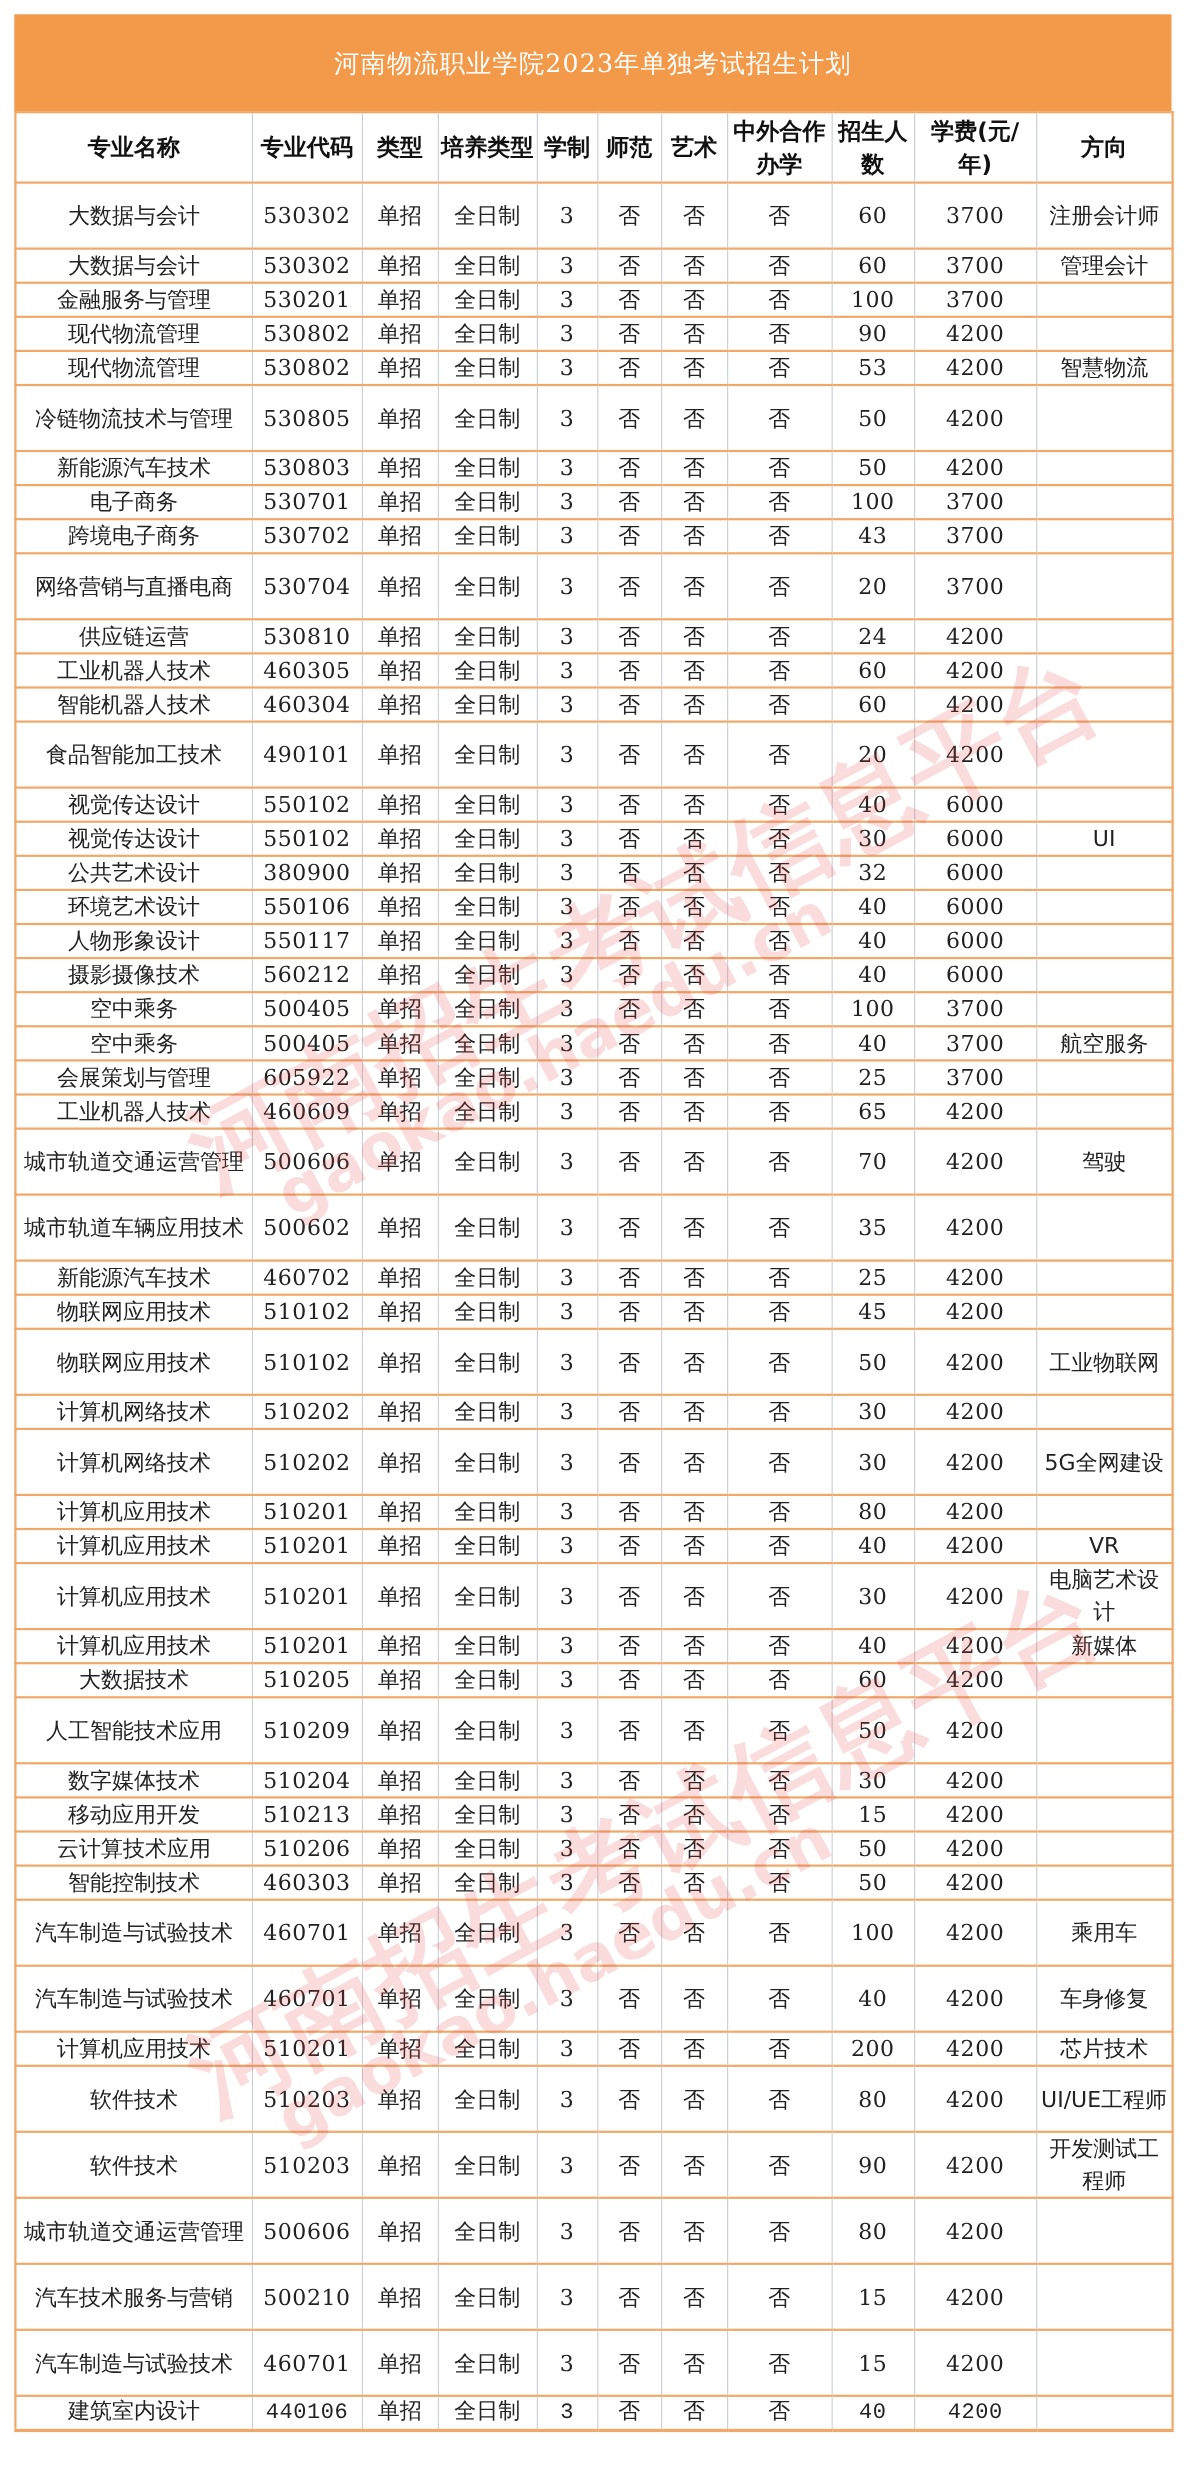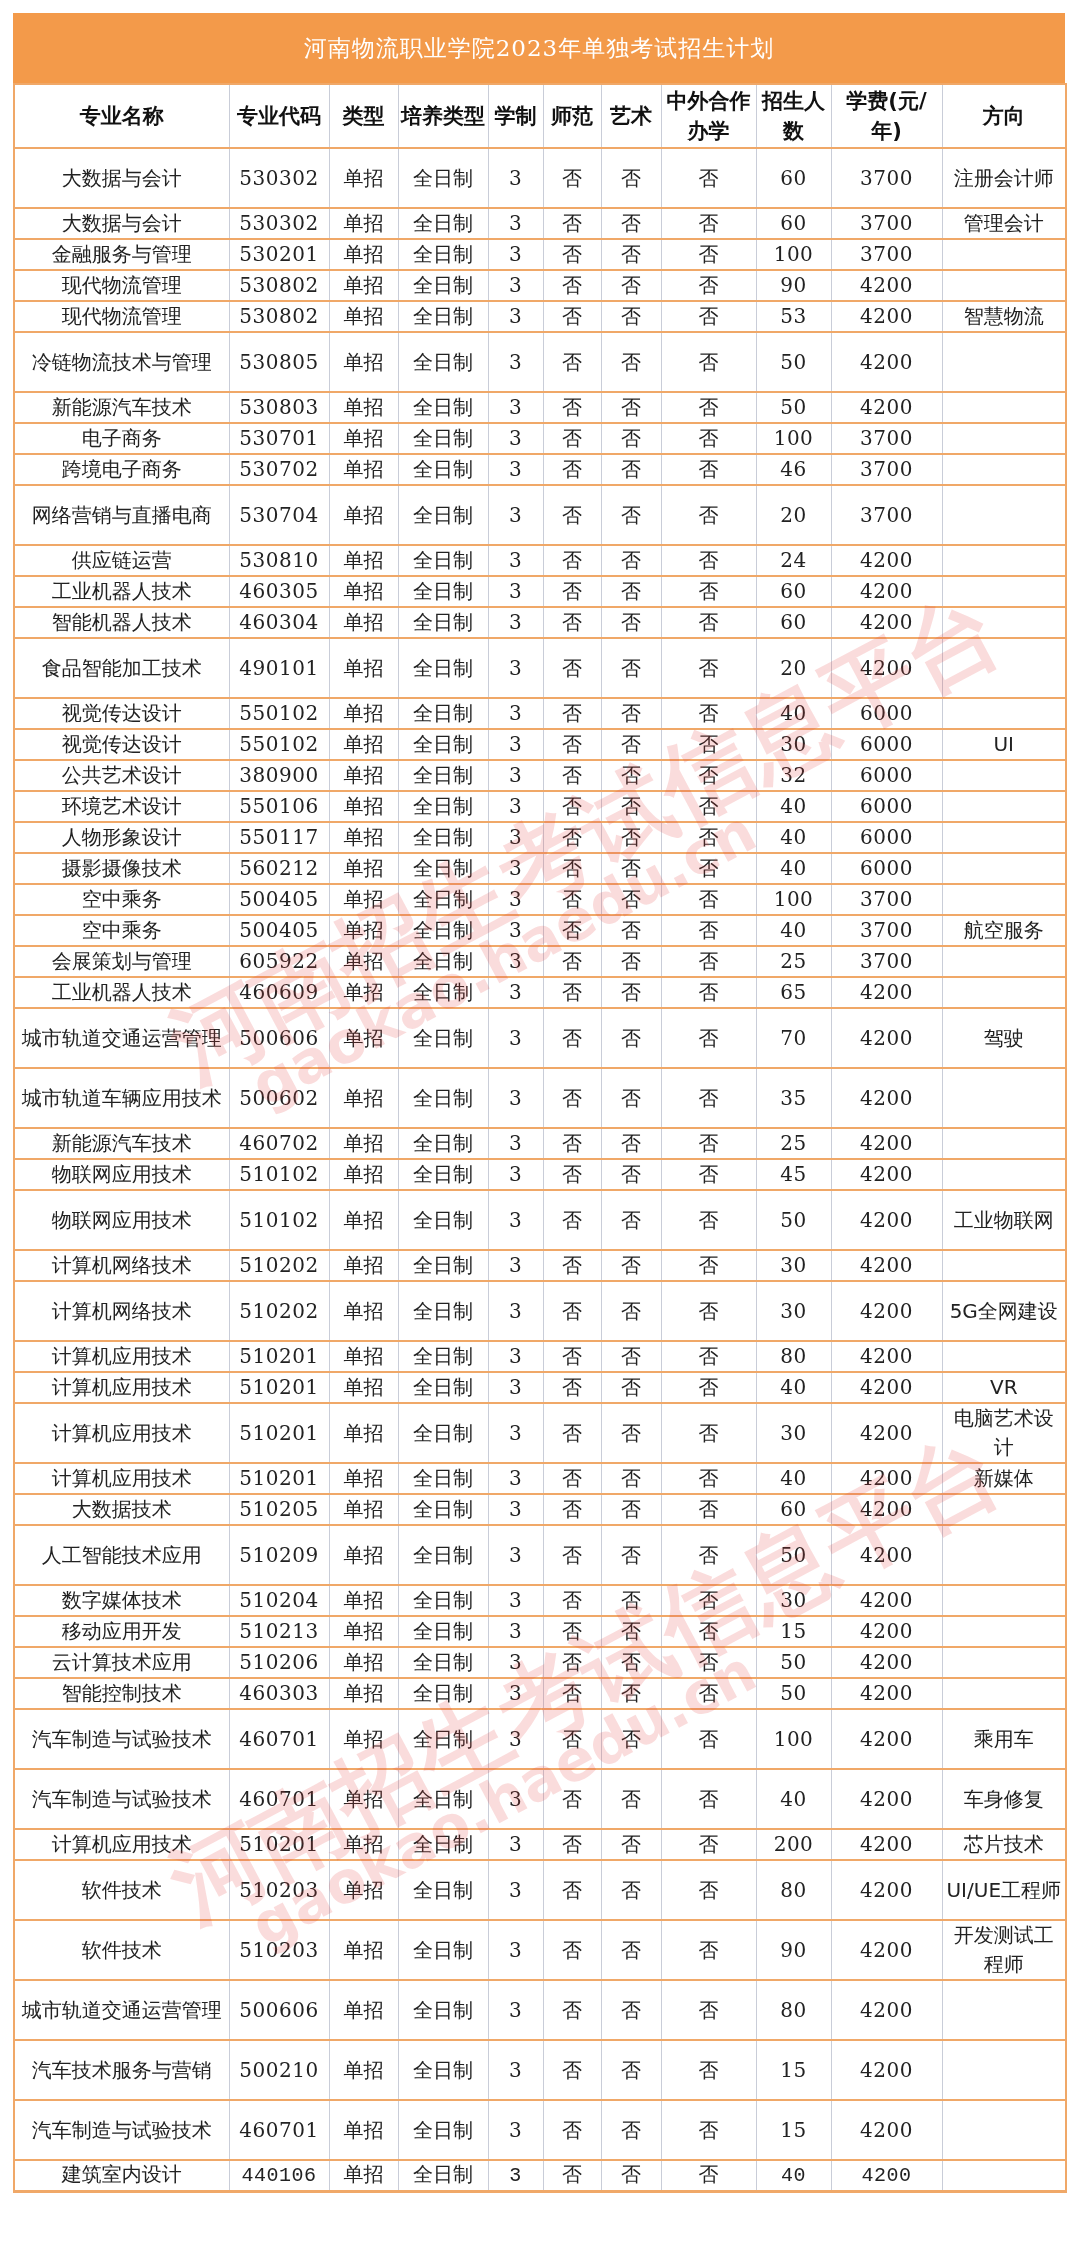--- a/index.html
+++ b/index.html
@@ -1,19 +1,19 @@
 <!DOCTYPE html>
 <html><head>
 <meta charset="utf-8">
 <style>
   html, body { margin: 0; padding: 0; background: #ffffff; }
   body { width: 1080px; height: 2257px; position: relative; overflow: hidden;
          font-family: "DejaVu Serif", "Liberation Serif", serif; color: #222; }
   .sheet { position: absolute; left: 13px; top: 13px; width: 1052px; }
-  .title-bar { height: 70px; background: #f39a4a; color: #fff; display: flex;
+  .title-bar { height: 88px; background: #f39a4a; color: #fff; display: flex;
                align-items: center; justify-content: center; font-size: 23px;
                letter-spacing: 1px; }
   table { border-collapse: collapse; width: 1052px; table-layout: fixed; }
   th, td { border-left: 1px solid #c9cdd8; border-right: 1px solid #c9cdd8;
            border-top: 2px solid #f0a868; border-bottom: 2px solid #f0a868;
            text-align: center; vertical-align: middle; padding: 0 2px;
            font-weight: normal; line-height: 29px; }
   th { font-size: 21px; line-height: 30px; height: 62px; color: #111;
        font-family: "DejaVu Sans", "Liberation Sans", sans-serif; font-weight: 600; }
   td { font-size: 20px; }
@@ -173,21 +173,21 @@
         </tr>
         <tr class="single">
           <td class="name">跨境电子商务</td>
           <td class="num">530702</td>
           <td>单招</td>
           <td>全日制</td>
           <td class="num">3</td>
           <td>否</td>
           <td>否</td>
           <td>否</td>
-          <td class="num">46</td>
+          <td class="num">43</td>
           <td class="num">3700</td>
           <td class="dir"></td>
         </tr>
         <tr class="double">
           <td class="name">网络营销与直播电商</td>
           <td class="num">530704</td>
           <td>单招</td>
           <td>全日制</td>
           <td class="num">3</td>
           <td>否</td>

